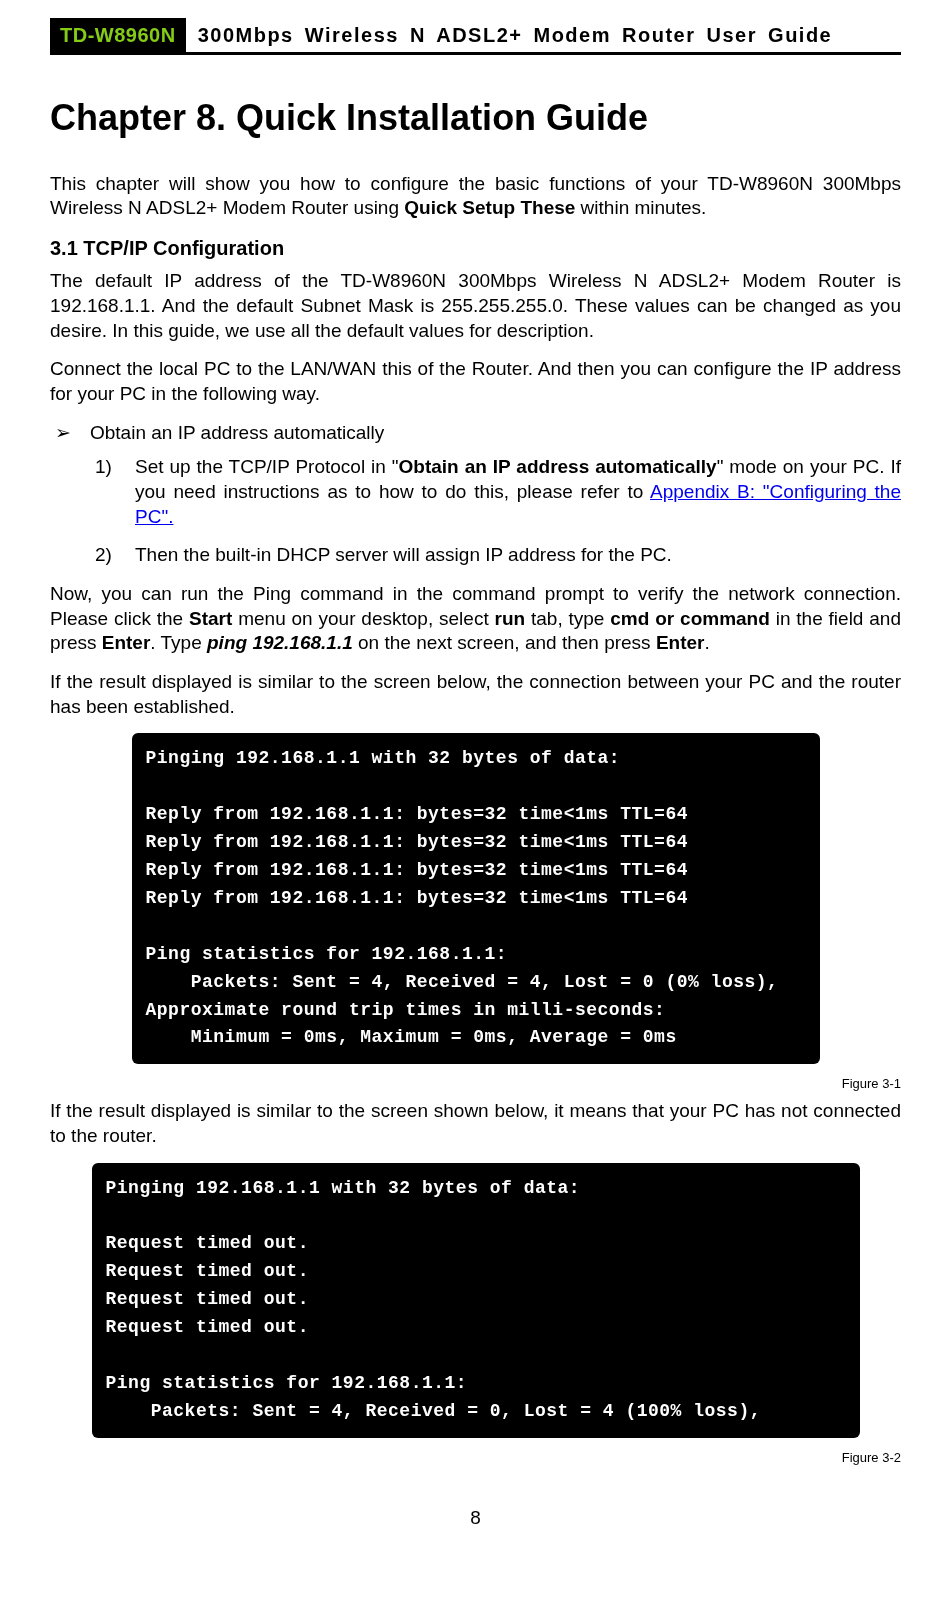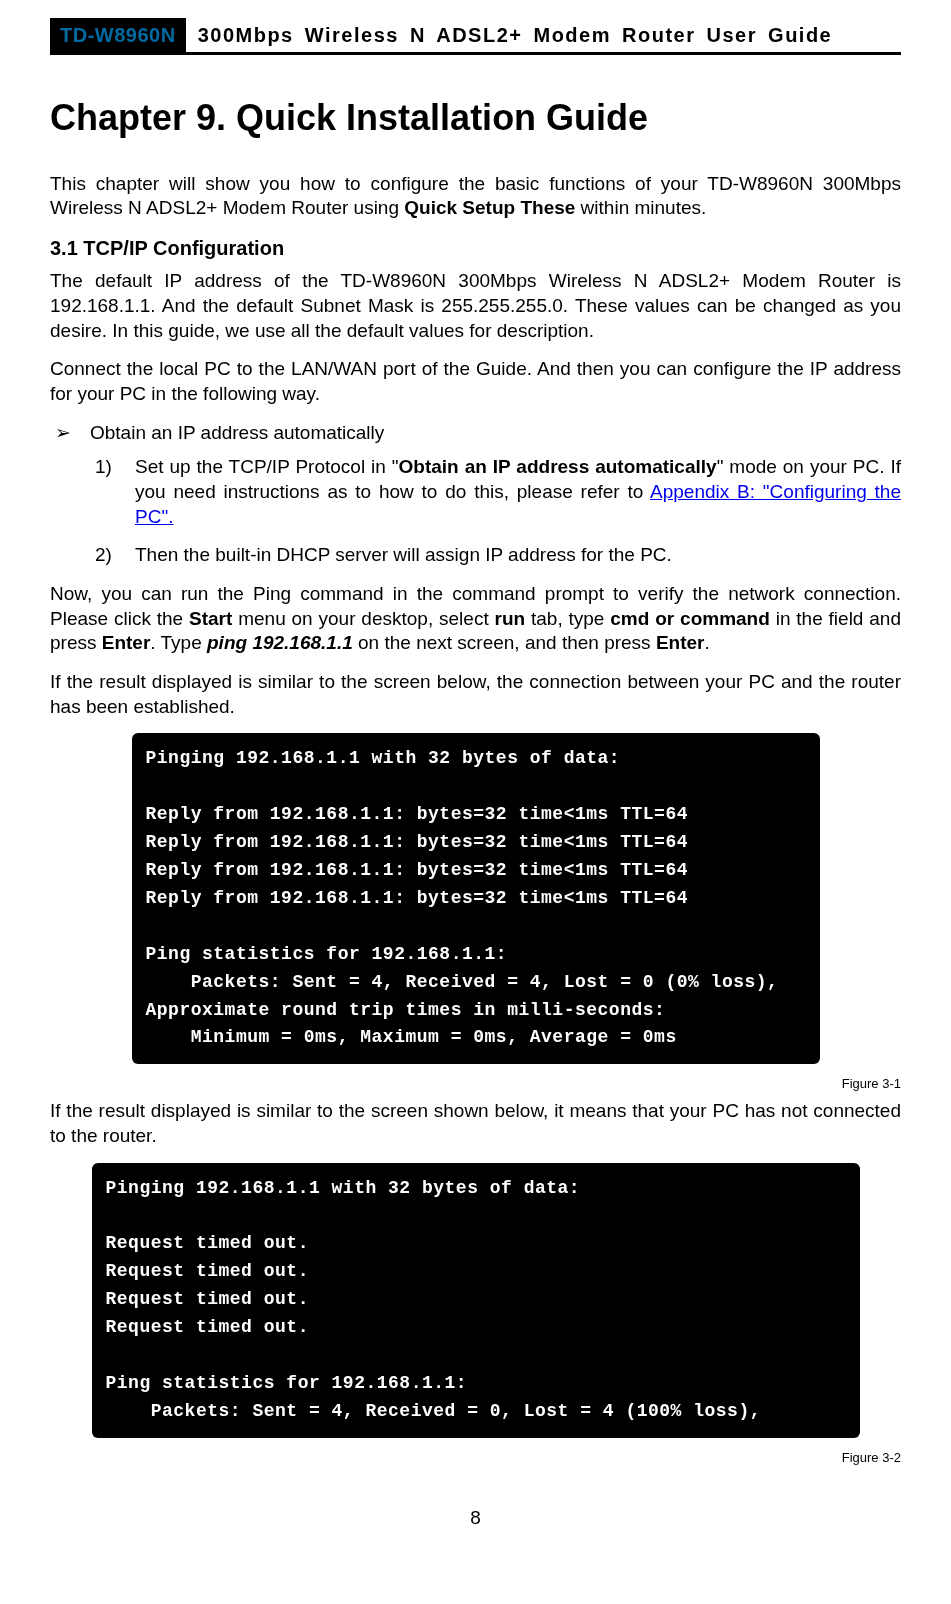--- a/index.html
+++ b/index.html
@@ -13,21 +13,21 @@
       line-height: 1.3;
     }
     .header-bar {
       display: flex;
       align-items: stretch;
       border-bottom: 3px solid #000;
       margin-bottom: 40px;
     }
     .model-box {
       background: #000;
-      color: #0369a1;
+      color: #84cc16;
       font-weight: bold;
       padding: 4px 10px;
       font-size: 20px;
       letter-spacing: 0.5px;
     }
     .guide-title {
       font-weight: bold;
       font-size: 20px;
       padding: 4px 0 4px 12px;
       letter-spacing: 1.5px;
@@ -107,31 +107,31 @@
     i { font-style: italic; }
   </style>
 </head>
 <body>
 
 <div class="header-bar">
   <div class="model-box">TD-W8960N</div>
   <div class="guide-title">300Mbps Wireless N ADSL2+ Modem Router User Guide</div>
 </div>
 
-<h1 class="chapter-title">Chapter 9. Quick Installation Guide</h1>
+<h1 class="chapter-title">Chapter 8. Quick Installation Guide</h1>
 
 <p>
   <span>This chapter will show you how to configure the basic functions of your TD-W8960N 300Mbps Wireless N ADSL2+ Modem Router using </span><b>Quick Setup These</b><span> within minutes.</span>
 </p>
 
 <h2 class="section-title">3.1  TCP/IP Configuration</h2>
 
 <p>The default IP address of the TD-W8960N 300Mbps Wireless N ADSL2+ Modem Router is 192.168.1.1. And the default Subnet Mask is 255.255.255.0. These values can be changed as you desire. In this guide, we use all the default values for description.</p>
 
-<p>Connect the local PC to the LAN/WAN port of the Guide. And then you can configure the IP address for your PC in the following way.</p>
+<p>Connect the local PC to the LAN/WAN this of the Router. And then you can configure the IP address for your PC in the following way.</p>
 
 <div class="bullet-item">
   <span class="bullet-marker">➢</span>
   <span>Obtain an IP address automatically</span>
 </div>
 
 <div class="num-list">
   <div class="num-item">
     <span class="num-marker">1)</span>
     <span class="num-content">

